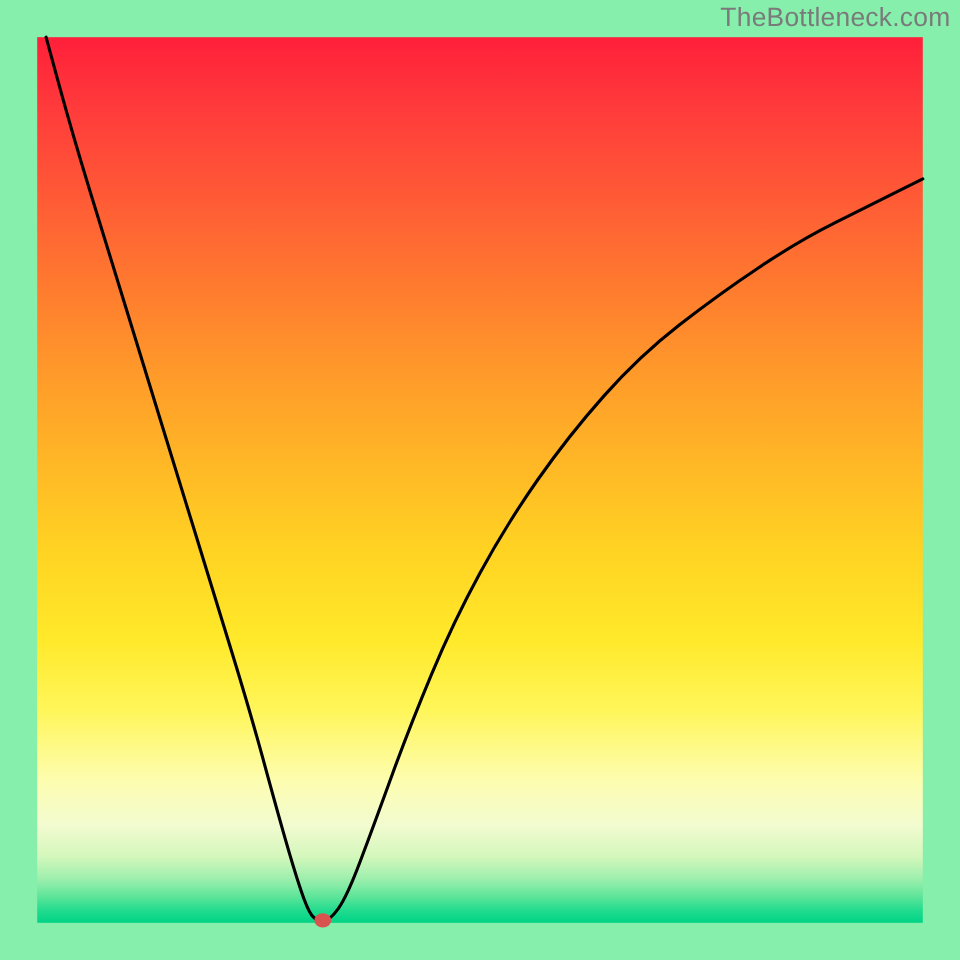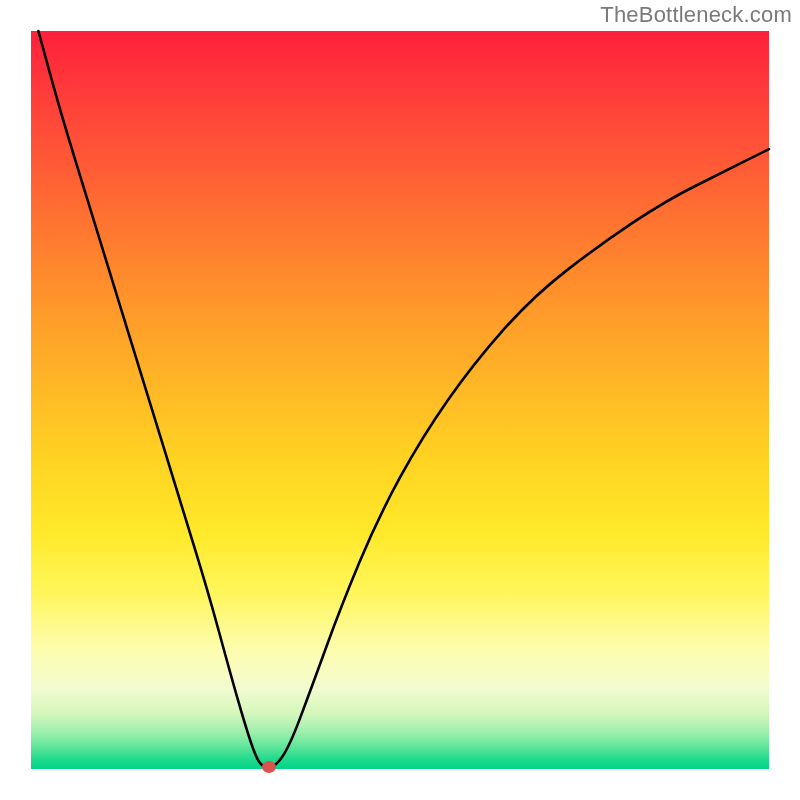--- a/index.html
+++ b/index.html
@@ -8,21 +8,21 @@
     width: 800px;
     height: 800px;
     background: #000;
     overflow: hidden;
     font-family: Arial, Helvetica, sans-serif;
   }
   .frame {
     position: relative;
     width: 800px;
     height: 800px;
-    background: #ffffff;
+    background: #86efac;
   }
   .watermark {
     position: absolute;
     top: 2px;
     right: 8px;
     color: #7a7a7a;
     font-size: 22px;
     font-weight: 500;
     letter-spacing: 0.2px;
     z-index: 5;

